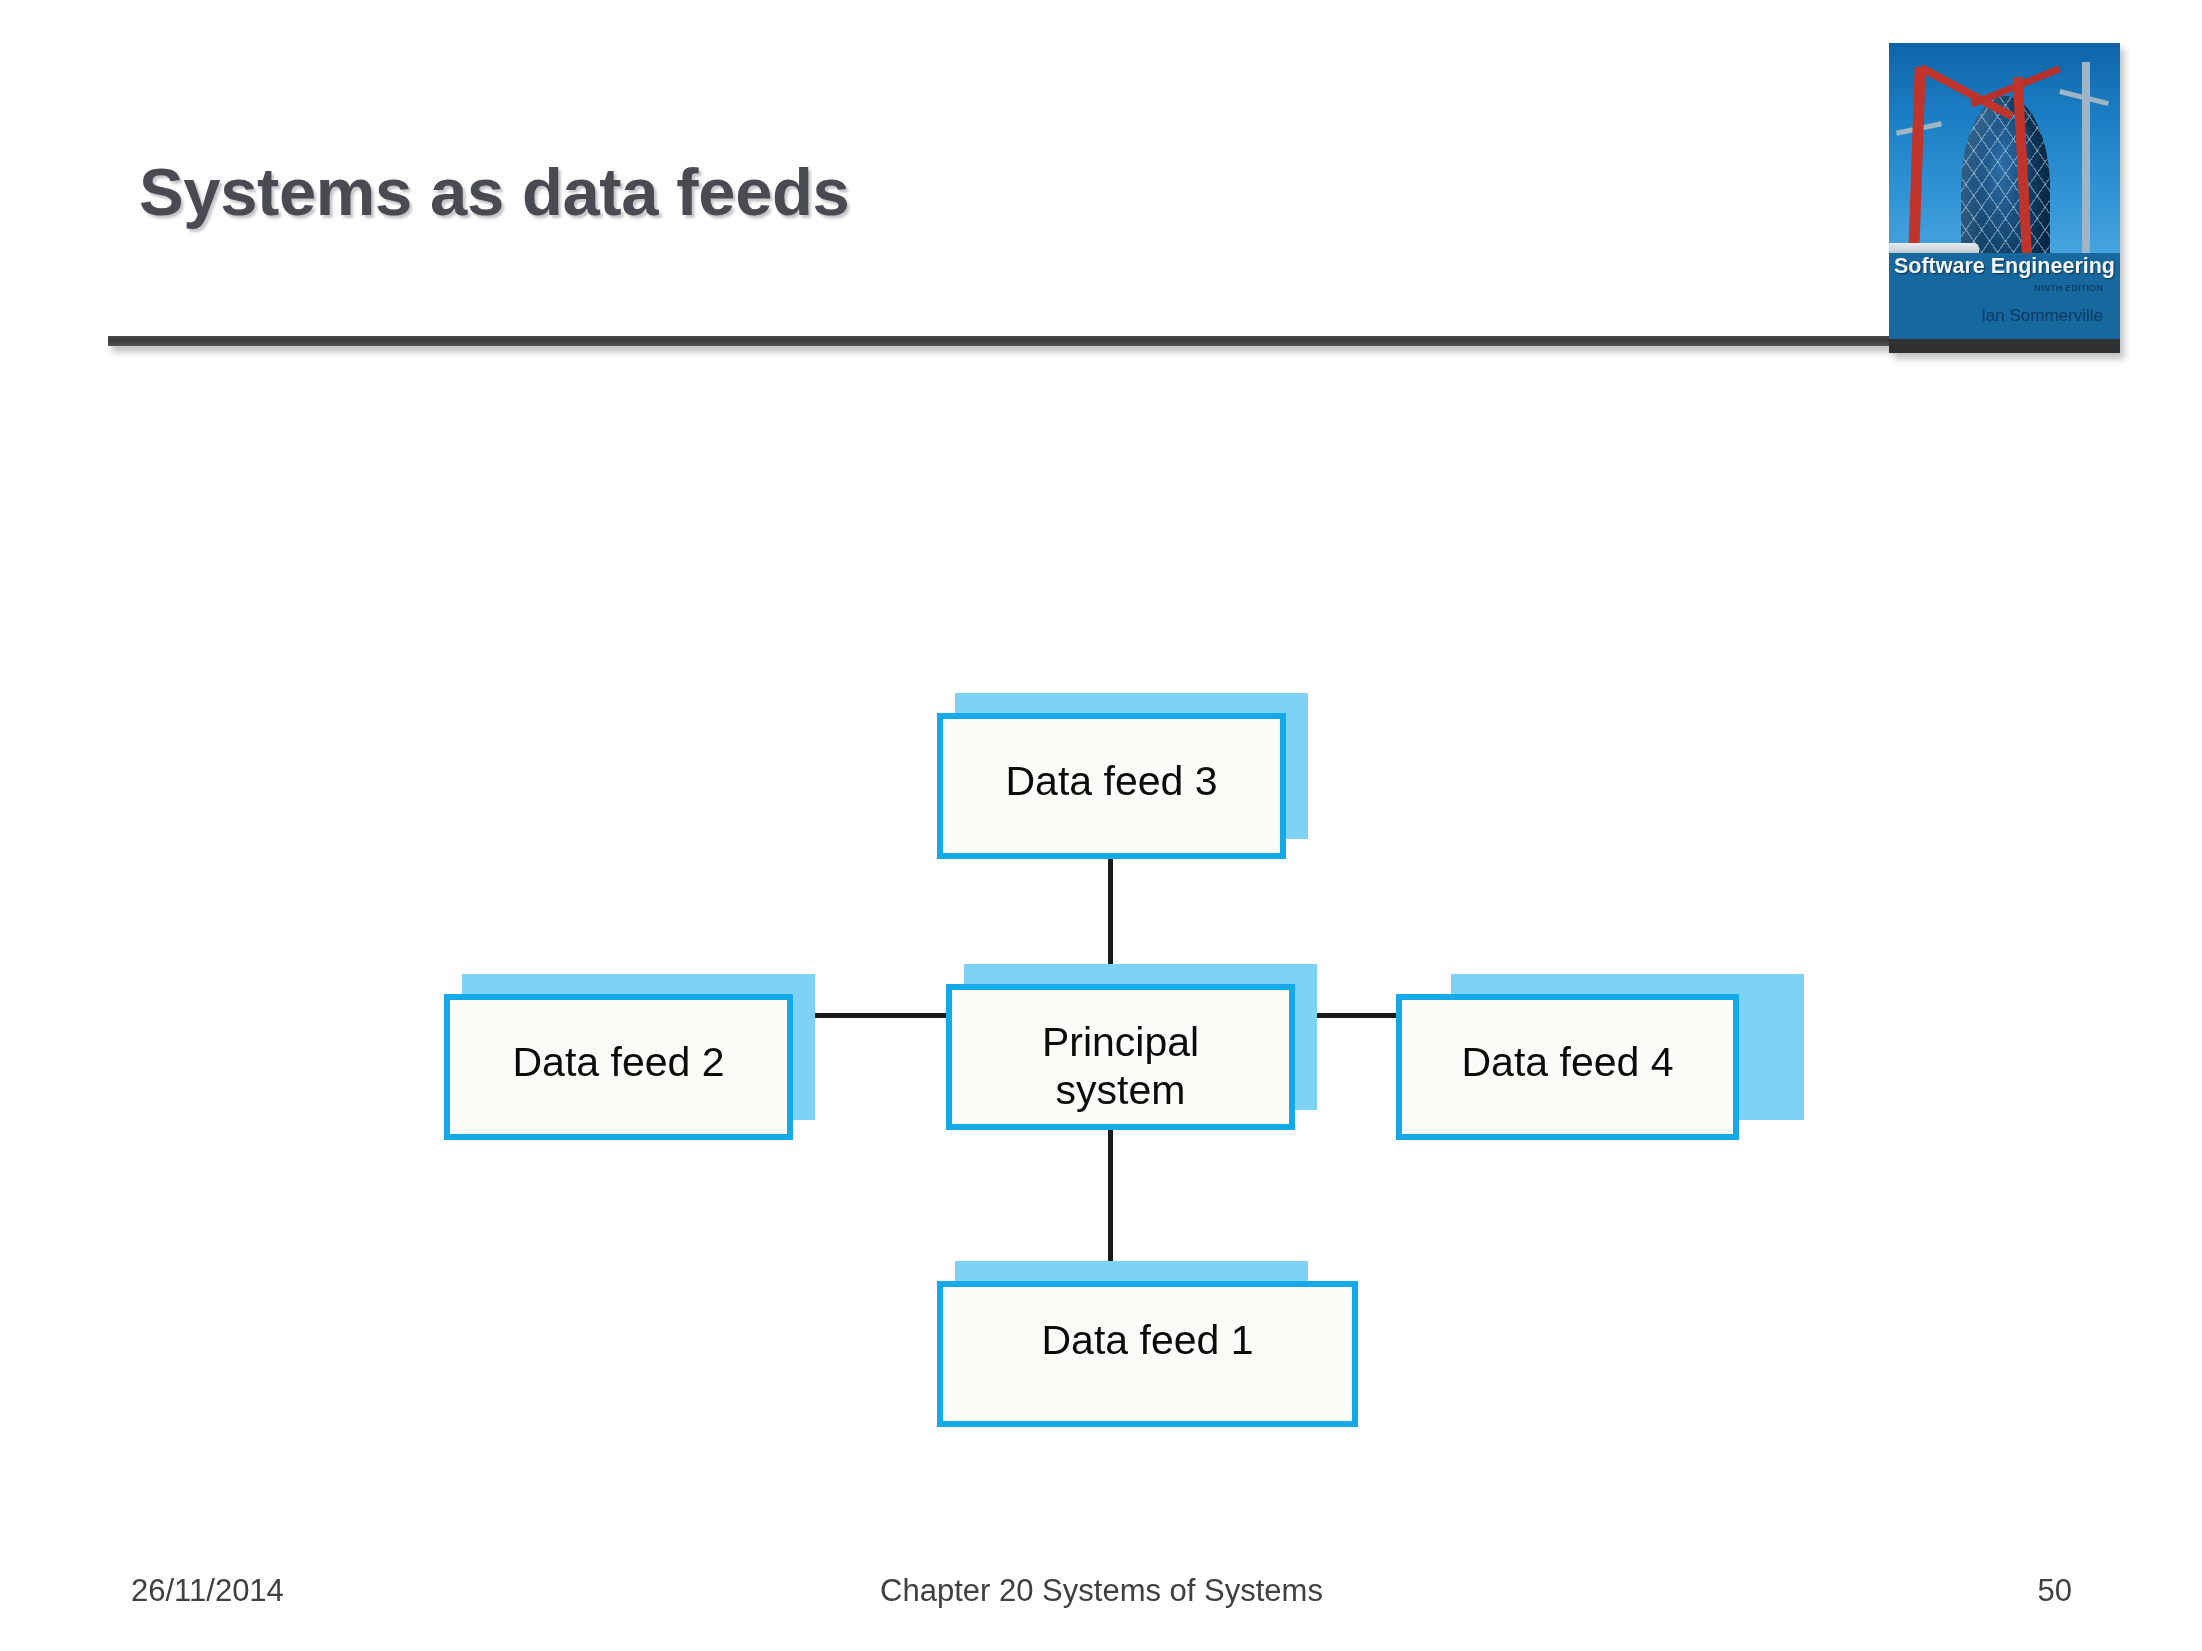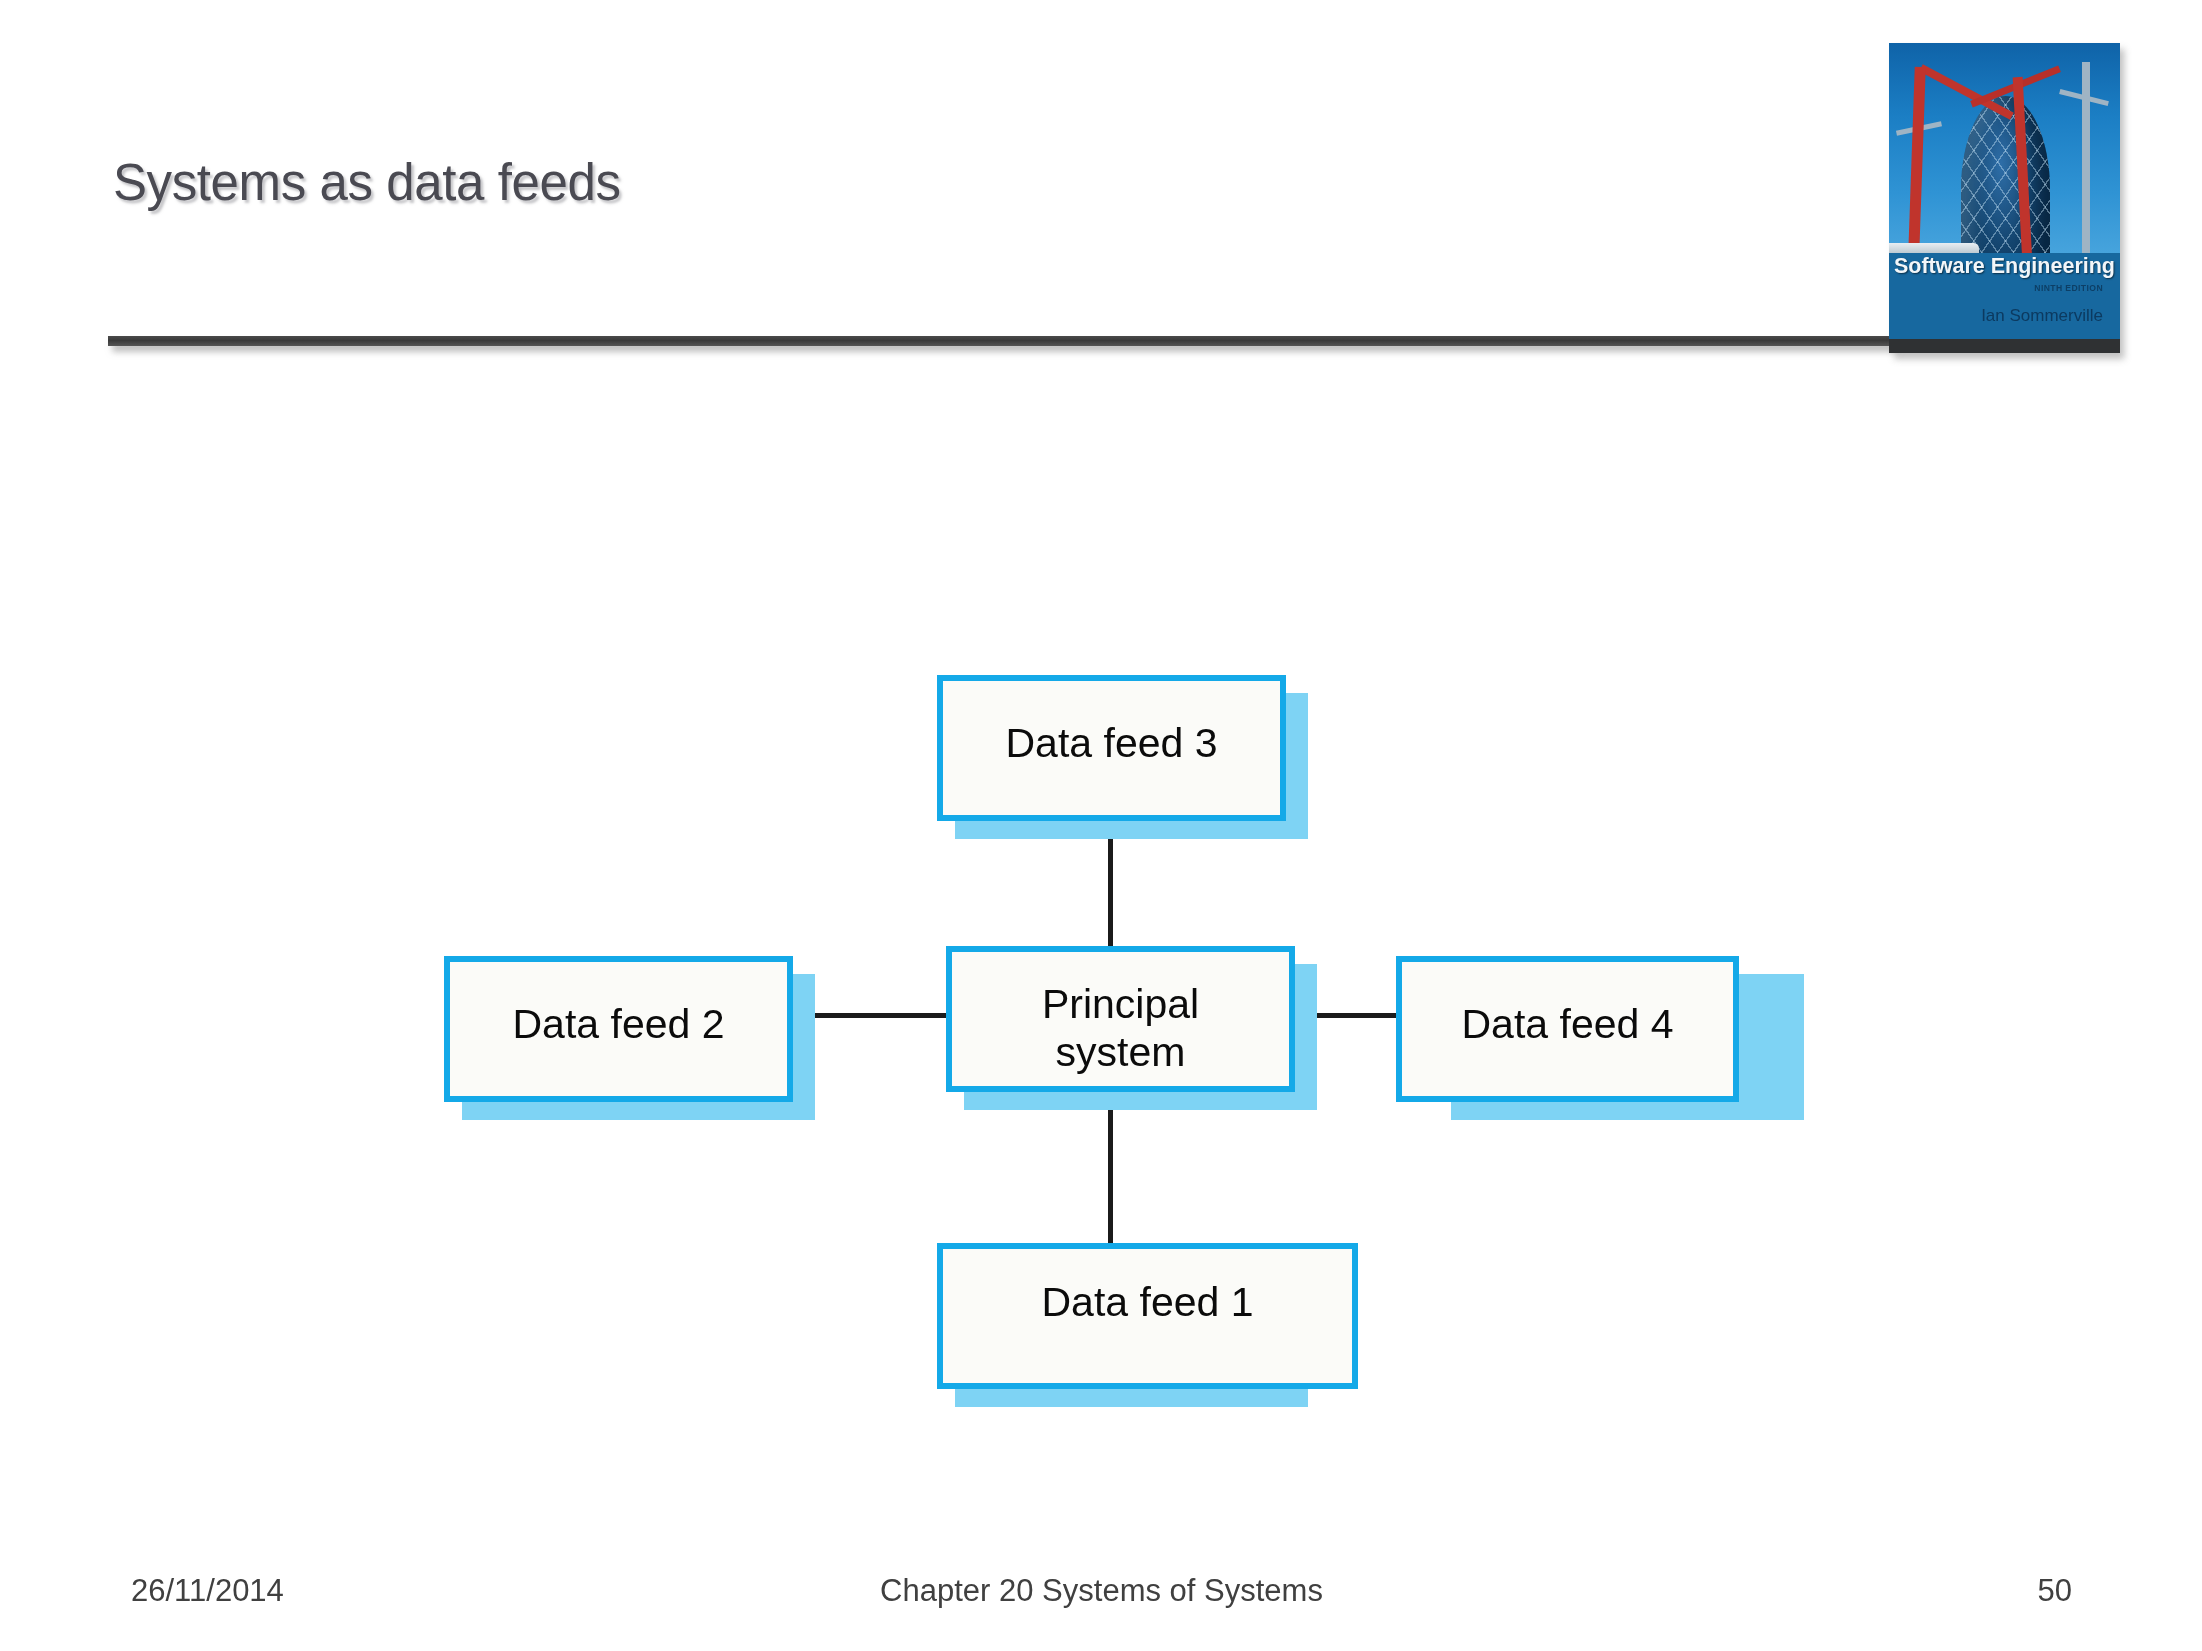--- a/index.html
+++ b/index.html
@@ -15,24 +15,24 @@
     position: relative;
     width: 2203px;
     height: 1652px;
     background: #ffffff;
     overflow: hidden;
   }
 
   
   #slide-title {
     position: absolute;
-    left: 113px;
+    left: 139px;
     top: 153px;
-    font-size: 51px;
-    font-weight: normal;
+    font-size: 67px;
+    font-weight: bold;
     color: #4a4a52;
     letter-spacing: -0.4px;
     white-space: nowrap;
     text-shadow: 2.6px 2.6px 2.6px rgba(150,150,155,0.55);
   }
 
   
   #title-rule {
     position: absolute;
     left: 108px;
@@ -160,20 +160,21 @@
     top: 0;
     width: 2203px;
     height: 1652px;
   }
   .node {
     position: absolute;
     box-sizing: border-box;
     background: #fbfbf8;
     border: 6px solid #14a9e8;
     z-index: 3;
+    margin-top: 38px;
   }
   .node-shadow {
     position: absolute;
     background: #7ed3f4;
     z-index: 2;
   }
   .node-label {
     position: absolute;
     left: 0;
     right: 0;

